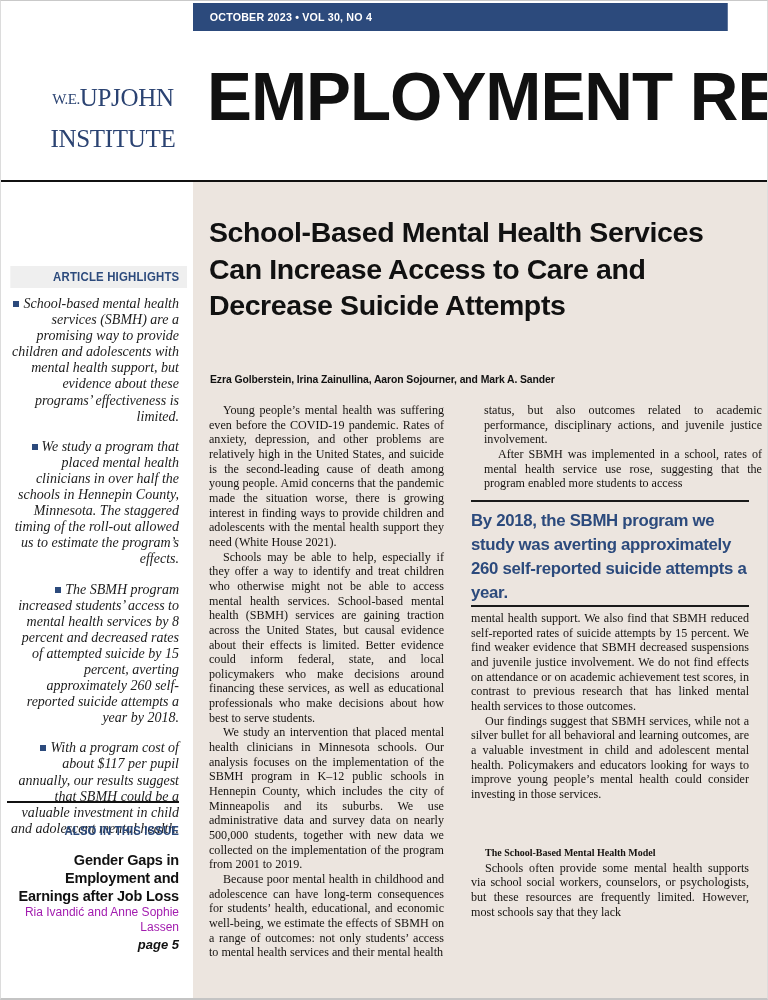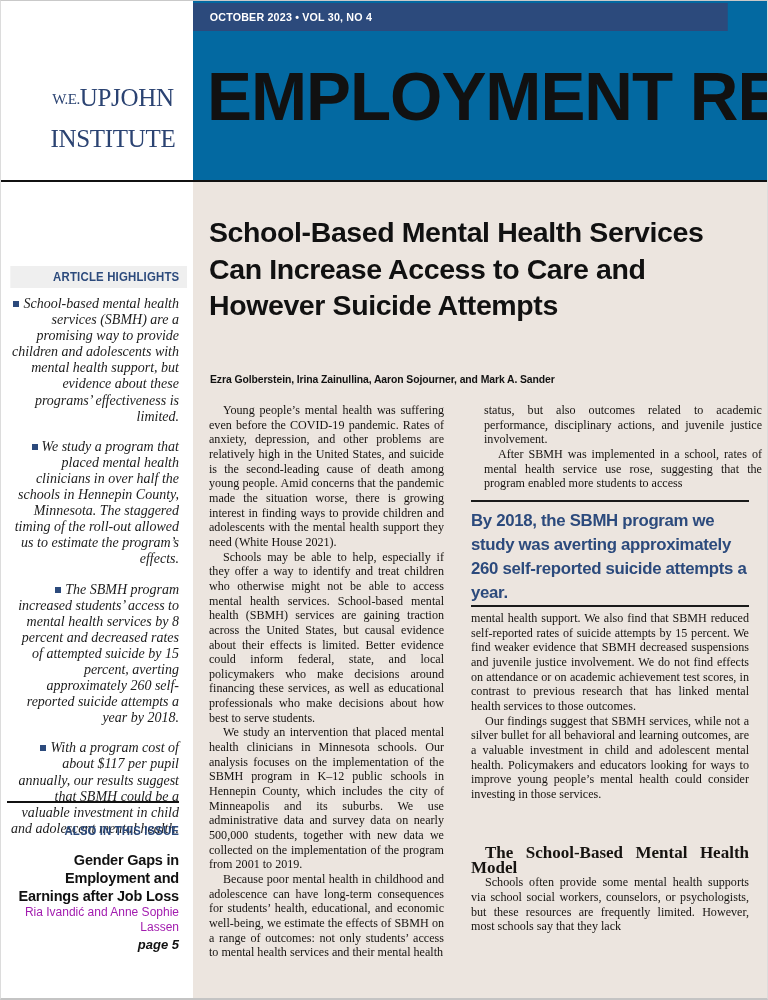--- a/index.html
+++ b/index.html
@@ -34,21 +34,21 @@
     box-sizing: border-box;
   }
 
   
   .masthead {
     position: absolute;
     left: 192px;
     top: 0;
     width: 575px;
     height: 180px;
-    background: #0369a1;
+    background: #ffffff;
   }
   .issue-bar {
     position: absolute;
     left: 0;
     top: 2px;
     width: 575px;
     height: 28px;
     background: #2c4a7c;
     color: #ffffff;
     font-family: "Liberation Sans", sans-serif;
@@ -281,21 +281,21 @@
     width: 278px;
   }
   .col-right-model {
     left: 470px;
     top: 845px;
     width: 278px;
   }
   .section-head {
     font-family: "Liberation Serif", serif;
     font-weight: bold;
-    font-size: 17px;
+    font-size: 10px;
     color: #161310;
     margin-bottom: 12px;
     text-indent: 0;
   }
 
   
   .pq-rule-top {
     position: absolute;
     left: 470px;
     top: 499px;
@@ -354,21 +354,21 @@
     <p><span class="bullet"></span><span>With a program cost of about $117 per pupil annually, our results suggest that SBMH could be a valuable investment in child and adolescent mental health.</span></p>
   </div>
 
   <div class="rail-rule"></div>
 
   <div class="also-head">ALSO IN THIS ISSUE</div>
   <div class="also-title">Gender Gaps in Employment and Earnings after Job Loss</div>
   <div class="also-authors">Ria Ivandić and Anne Sophie Lassen</div>
   <div class="also-page">page 5</div>
 
-  <div class="article-title">School-Based Mental Health Services Can Increase Access to Care and However Suicide Attempts</div>
+  <div class="article-title">School-Based Mental Health Services Can Increase Access to Care and Decrease Suicide Attempts</div>
   <div class="article-authors">Ezra Golberstein, Irina Zainullina, Aaron Sojourner, and Mark A. Sander</div>
 
   <div class="col col-left">
     <p>Young people’s mental health was suffering even before the COVID-19 pandemic. Rates of anxiety, depression, and other problems are relatively high in the United States, and suicide is the second-leading cause of death among young people. Amid concerns that the pandemic made the situation worse, there is growing interest in finding ways to provide children and adolescents with the mental health support they need (White House 2021).</p>
     <p>Schools may be able to help, especially if they offer a way to identify and treat children who otherwise might not be able to access mental health services. School-based mental health (SBMH) services are gaining traction across the United States, but causal evidence about their effects is limited. Better evidence could inform federal, state, and local policymakers who make decisions around financing these services, as well as educational professionals who make decisions about how best to serve students.</p>
     <p>We study an intervention that placed mental health clinicians in Minnesota schools. Our analysis focuses on the implementation of the SBMH program in K–12 public schools in Hennepin County, which includes the city of Minneapolis and its suburbs. We use administrative data and survey data on nearly 500,000 students, together with new data we collected on the implementation of the program from 2001 to 2019.</p>
     <p>Because poor mental health in childhood and adolescence can have long-term consequences for students’ health, educational, and economic well-being, we estimate the effects of SBMH on a range of outcomes: not only students’ access to mental health services and their mental health</p>
   </div>
 
   <div class="col col-right-top">

